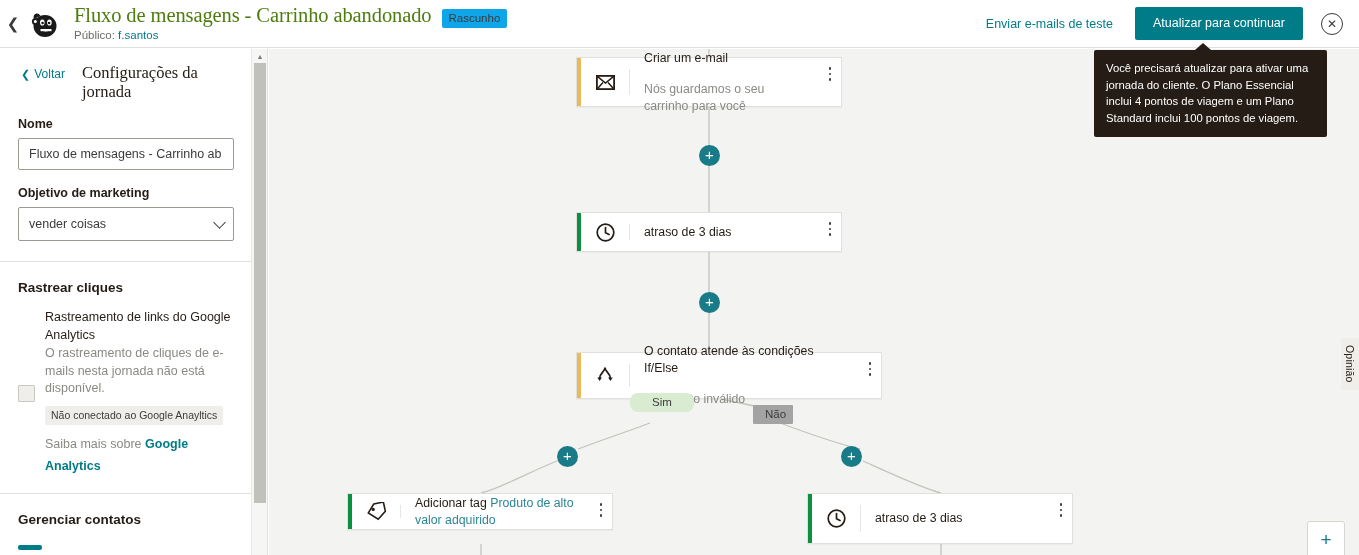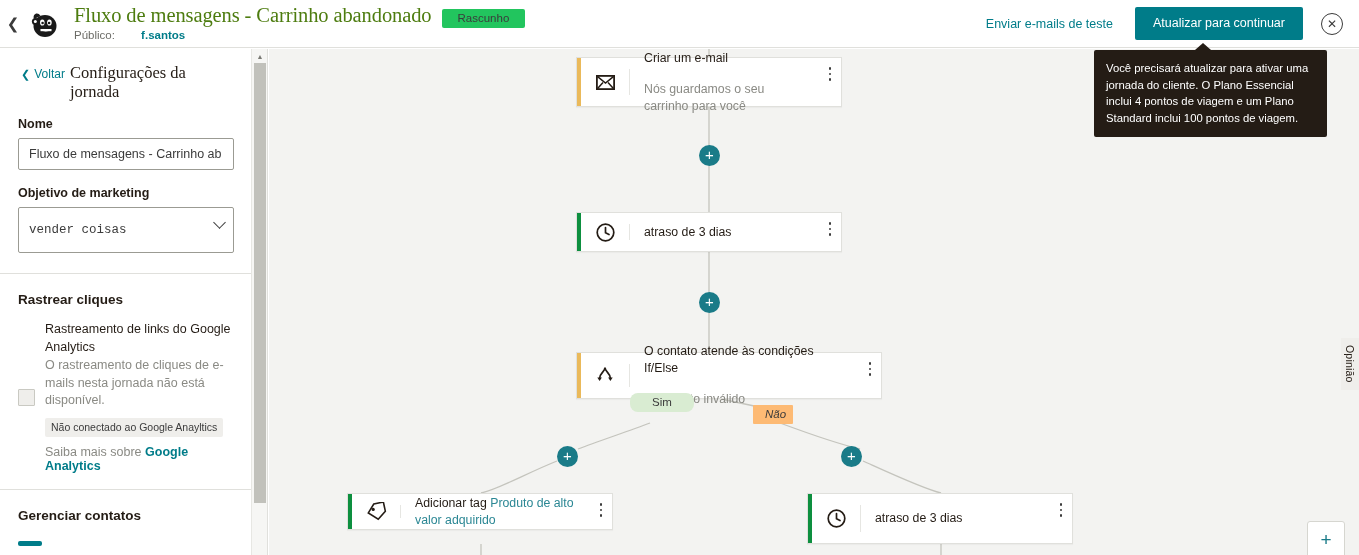--- a/index.html
+++ b/index.html
@@ -24,25 +24,25 @@
     color:#3b3b3b; font-size:15px; cursor:pointer; flex:none;
   }
   .logo-wrap { width:36px; height:36px; flex:none; display:flex; align-items:center; justify-content:center; margin-left:0px; }
   .title-block { margin-left:12px; flex:none; }
   .page-title {
     font-family:"Liberation Serif", serif;
     font-size:20.5px; color:#4d7c0f; line-height:21px;
     letter-spacing:-0.1px; white-space:nowrap;
   }
   .page-sub { font-size:11.5px; color:#6b6b66; line-height:14px; margin-top:2px; }
-  .page-sub b { color:#007c89; font-weight:bold;margin-left:23px; }
+  .page-sub b { color:#007c89; font-weight:normal; }
   .status-badge {
     margin-left:10px; align-self:flex-start; margin-top:9px;
-    background:#22c55e; color:#3b3b3b; font-size:11.5px;
-    padding:3px 16px 4px; border-radius:2px; white-space:nowrap;
+    background:#0ea5e9; color:#3b3b3b; font-size:11.5px;
+    padding:3px 7px 4px; border-radius:2px; white-space:nowrap;
   }
   .header-right {
     margin-left:auto; display:flex; align-items:center; height:48px; padding-right:14px;
   }
   .link-btn {
     color:#007c89; font-size:12.5px; cursor:pointer; padding:6px 10px; white-space:nowrap;
   }
   .primary-btn {
     background:#007c89; color:#fff; font-size:12.5px;
     padding:0 18px; height:33px; line-height:33px; border:none; border-radius:2px;
@@ -74,34 +74,34 @@
   }
   .sp-inner { position:absolute; top:0; left:0; width:252px; height:506px; }
   .sp-head { display:flex; align-items:flex-start; padding:14px 0 0 0; }
   .back-link {
     display:flex; align-items:center; gap:4px; color:#007c89;
     font-size:12px; margin-left:21px; margin-top:4px; cursor:pointer; white-space:nowrap;
   }
   .back-link .chev { font-size:11px; }
   .sp-title {
     font-family:"Liberation Serif", serif; font-size:16.5px; color:#241c15;
-    line-height:19px; margin-left:5px; max-width:130px;
+    line-height:19px; margin-left:17px; max-width:130px;
   }
   .field-label { font-size:12.5px; color:#241c15; font-weight:bold; margin:16px 0 7px 18px; }
   .text-input {
     margin-left:18px; width:216px; height:32px;
     border:1px solid #9b9b93; border-radius:2px;
     font-size:12.5px; color:#3b3b3b; padding:0 10px;
     font-family:"Liberation Sans", sans-serif; background:#fff;
   }
   .select-wrap { position:relative; margin-left:18px; width:216px; }
   .select-input {
-    width:216px; height:46px; border:1px solid #9b9b93; border-radius:2px;
+    width:216px; height:34px; border:1px solid #9b9b93; border-radius:2px;
     font-size:12.5px; color:#3b3b3b; padding:0 28px 0 10px; background:#fff;
-    font-family:Liberation Mono, monospace; appearance:none; -webkit-appearance:none;
+    font-family:Liberation Sans, sans-serif; appearance:none; -webkit-appearance:none;
   }
   .select-chev {
     position:absolute; right:10px; top:11px; pointer-events:none;
     width:9px; height:9px; border-right:1.6px solid #3b3b3b; border-bottom:1.6px solid #3b3b3b;
     transform:rotate(45deg);
   }
   .divider { height:1px; background:#e0e0dc; margin:20px 0 0 0; width:252px; }
   .section-head { font-size:13.5px; color:#241c15; font-weight:bold; margin:18px 0 0 18px; }
 
   .check-row { display:flex; margin:14px 0 0 18px; width:225px;align-items:center; }
@@ -109,21 +109,21 @@
     width:17px; height:17px; border:1px solid #c9c9c2; background:#efeeeb;
     flex:none; margin-top:2px; border-radius:1px;
   }
   .check-texts { margin-left:10px; width:196px; }
   .check-label { font-size:12.5px; color:#241c15; line-height:17.5px; }
   .check-desc { font-size:12.5px; color:#8a8a84; line-height:17.5px; margin-top:1px; }
   .ga-badge {
     display:inline-block; margin-top:8px; background:#efeeeb; color:#3b3b3b;
     font-size:10.5px; padding:3px 6px 4px; border-radius:2px; white-space:nowrap;
   }
-  .ga-more { font-size:12.5px; color:#8a8a84; line-height:14px; margin-top:8px; }
+  .ga-more { font-size:12.5px; color:#8a8a84; line-height:22px; margin-top:8px; }
   .ga-more a { color:#007c89; text-decoration:none; font-weight:bold; }
 
   .divider2 { height:1px; background:#e0e0dc; margin:16px 0 0 0; width:252px; }
   .toggle-stub {
     width:24px; height:5px; background:#007c89; border-radius:2px; margin:18px 0 0 18px;
   }
 
   
   .sb-track {
     position:absolute; top:0; right:0; width:16px; height:506px;
@@ -173,21 +173,21 @@
     font-size:15px; line-height:1; cursor:pointer; font-family:"Liberation Sans",sans-serif;
   }
   .plus-btn span { margin-top:-2px; font-weight:300; }
 
   
   .chip {
     position:absolute; font-size:11.5px; padding:3px 12px 4px; border-radius:1px;
     color:#3b3b3b; white-space:nowrap; text-align:center;
   }
   .chip.yes { background:#d9ecd2; }
-  .chip.no  { background:#fdba74;font-style:italic; }
+  .chip.no  { background:#a3a3a3; }
 
   
   .feedback-tab {
     position:absolute; top:289px; right:0; width:18px; height:52px;
     background:#efeeeb; display:flex; align-items:center; justify-content:center;
     cursor:pointer; z-index:30;
   }
   .feedback-tab span {
     writing-mode:vertical-rl; font-size:10.5px; color:#241c15; letter-spacing:0.2px;
   }

